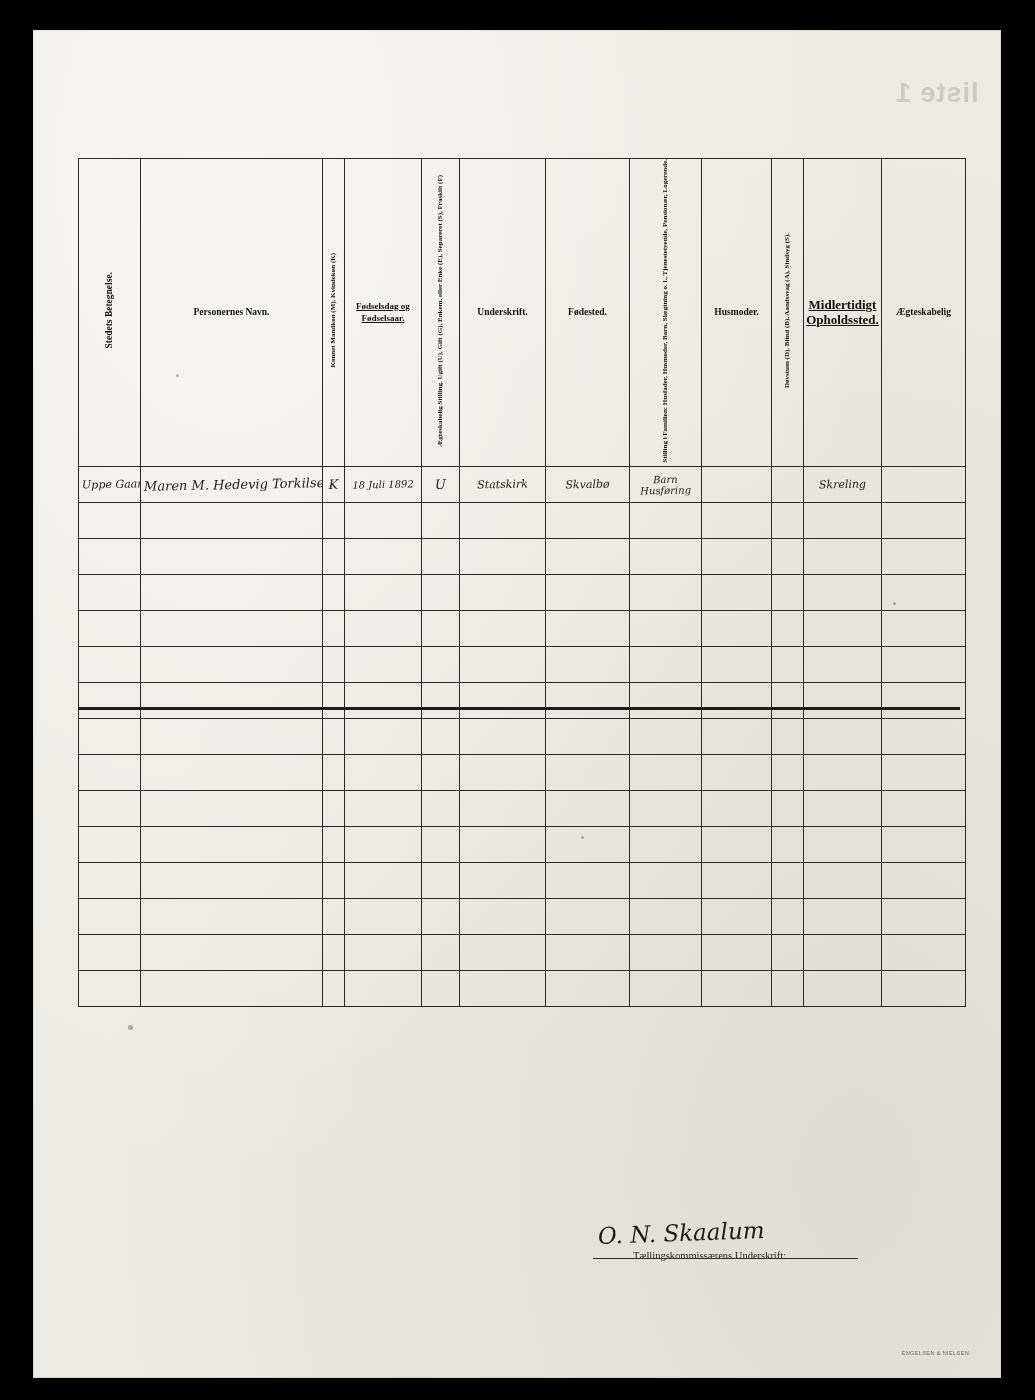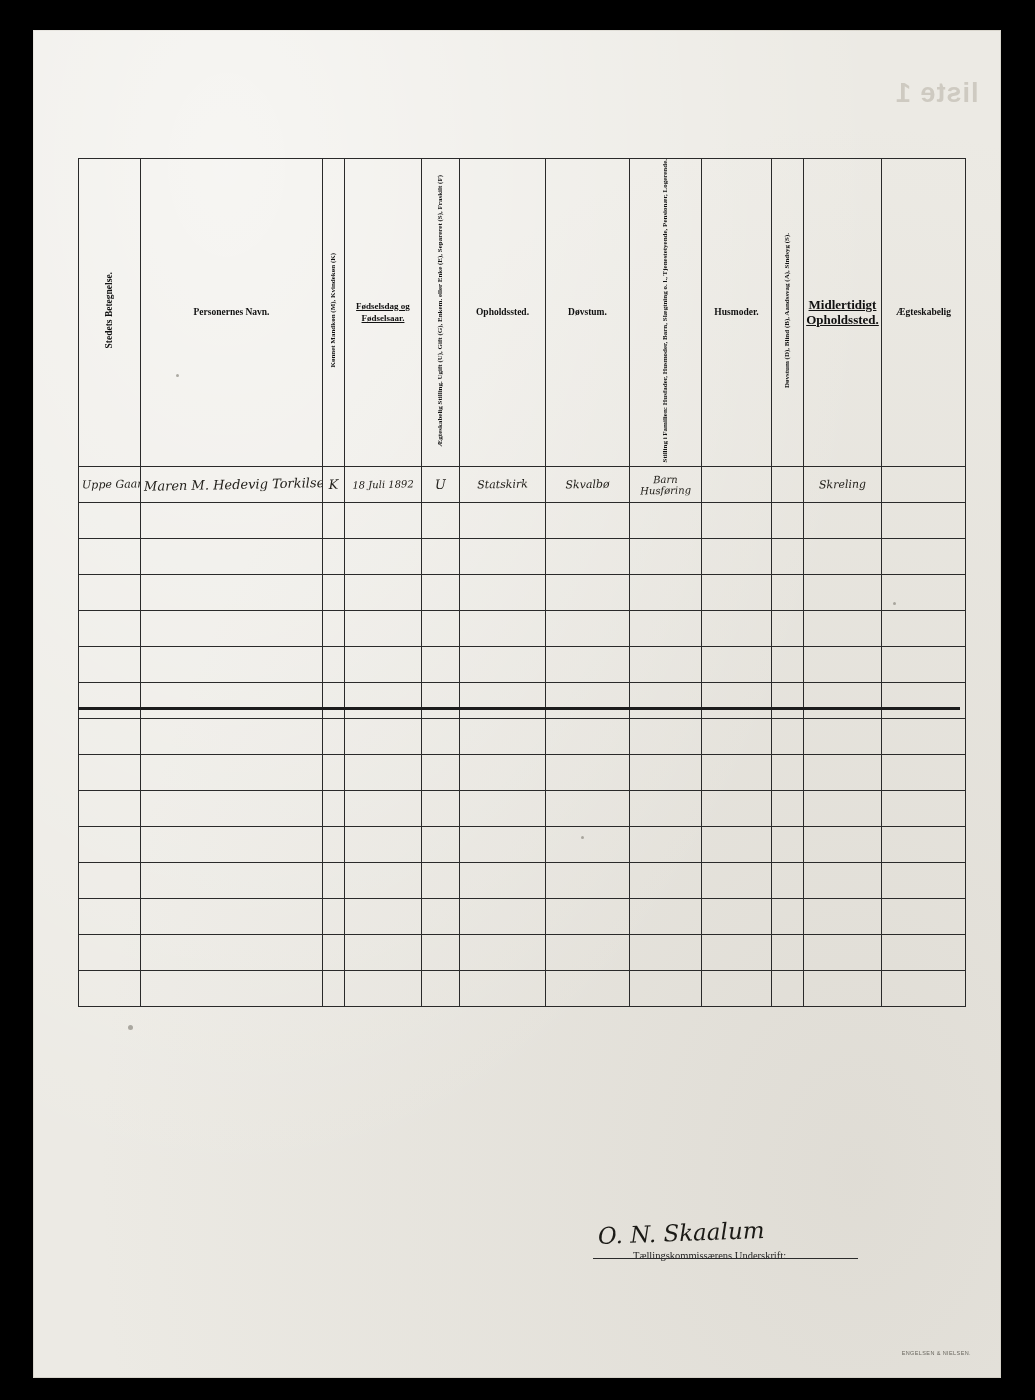--- a/index.html
+++ b/index.html
@@ -215,24 +215,24 @@
         <th>
           <span class="vert small">Kønnet Mandkøn (M), Kvindekøn (K)</span>
         </th>
         <th>
           <span class="hdr-small" style="font-size:9px">Fødselsdag og Fødselsaar.</span>
         </th>
         <th>
           <span class="vert small">Ægteskabelig Stilling. Ugift (U), Gift (G), Enkem. eller Enke (E), Separeret (S), Fraskilt (F)</span>
         </th>
         <th>
-          <span>Opholdssted.</span>
-        </th>
-        <th>
-          <span>Døvstum.</span>
+          <span>Underskrift.</span>
+        </th>
+        <th>
+          <span>Fødested.</span>
         </th>
         <th>
           <span class="vert small">Stilling i Familien: Husfader, Husmoder, Barn, Slægtning o. l., Tjenestetyende, Pensionær, Logerende.</span>
         </th>
         <th>
           <span>Husmoder.</span>
         </th>
         <th>
           <span class="vert small">Døvstum (D), Blind (B), Aandssvag (A), Sindsyg (S).</span>
         </th>

